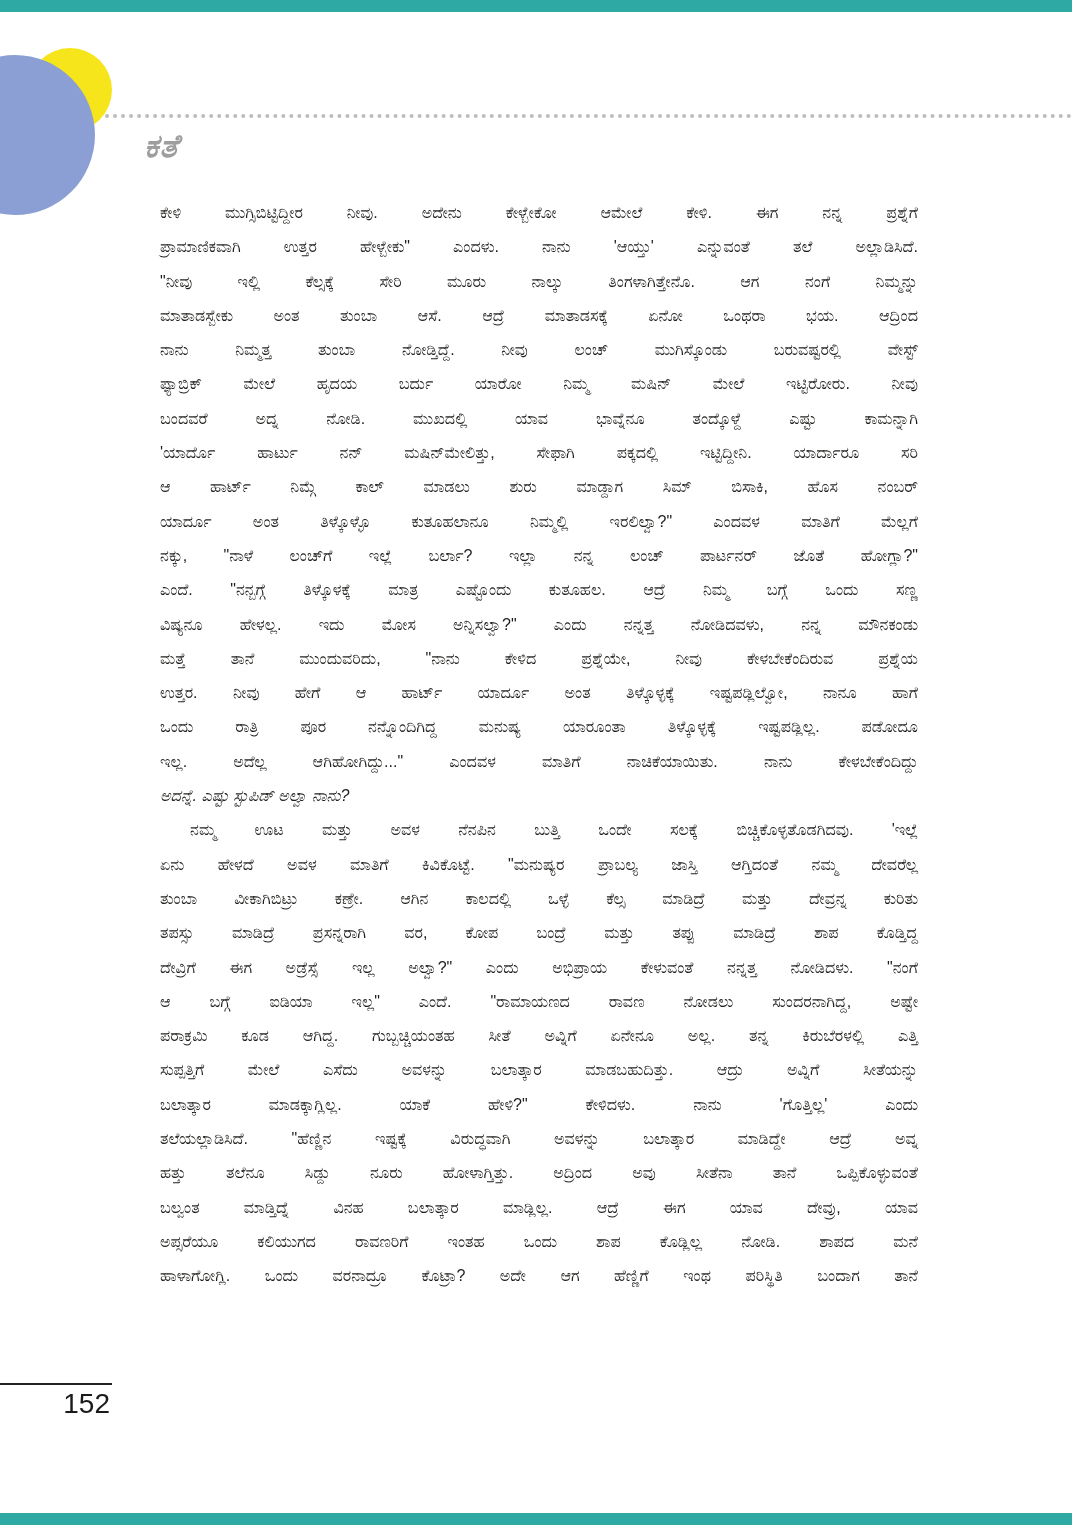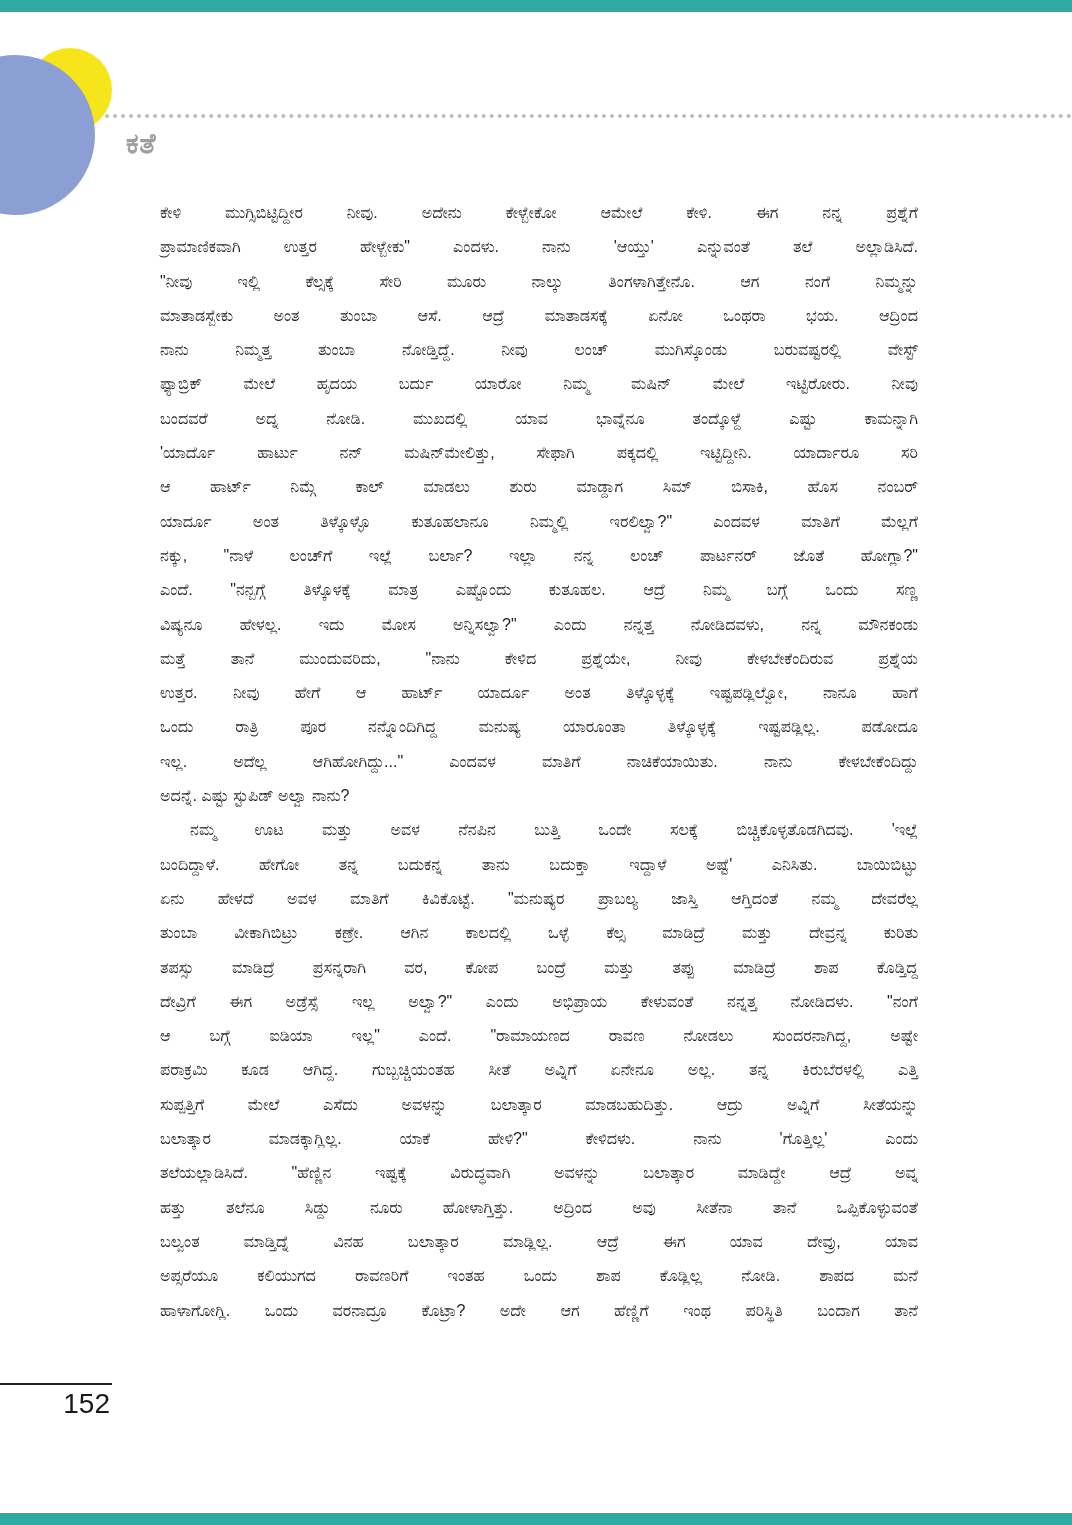--- a/index.html
+++ b/index.html
@@ -22,39 +22,39 @@
   .bar.top{top:0;}
   .bar.bottom{top:1513px;}
   .circle{position:absolute;border-radius:50%;}
   .circle.yellow{left:28px;top:48px;width:84px;height:84px;background:var(--circle-yellow);z-index:1;}
   .circle.blue{left:-65px;top:55px;width:160px;height:160px;background:var(--circle-blue);z-index:2;}
   .dotted{
     position:absolute;left:97px;top:114px;width:975px;height:0;
     border-top:4px dotted var(--dots-gray);z-index:0;
   }
   .label{
-    position:absolute;left:126px;top:128px;
-    font-size:28px;font-weight:bold;color:var(--label-gray);
-    letter-spacing:1px;z-index:3;
+    position:absolute;left:144px;top:128px;
+    font-size:32px;font-weight:bold;color:var(--label-gray);
+    letter-spacing:1px;z-index:3;font-style:italic;
   }
   .text-block{
     position:absolute;left:160px;top:196px;width:758px;
     color:var(--text-black);
     font-size:16px;line-height:34.3px;
   }
   .para{margin:0;}
   .line{
     width:100%;
     text-align:justify;
     text-align-last:justify;
     white-space:normal;
     height:34.3px;
     overflow:visible;
   }
-  .line.left{text-align:left;text-align-last:left;}
+  .line.left{text-align:left;text-align-last:left;font-style:italic;}
   .line.indent{text-indent:30px;}
   .footer-rule{
     position:absolute;left:0;top:1383px;width:112px;height:0;
     border-top:2px solid #222;
   }
   .pagenum{
     position:absolute;left:0;top:1388px;width:110px;
     text-align:right;padding-right:2px;
     font-size:28px;font-weight:normal;color:#1a1a1a;
   }
@@ -88,21 +88,20 @@
         <div class="line">ಎಂದೆ. "ನನ್ಬಗ್ಗೆ ತಿಳ್ಕೊಳಕ್ಕೆ ಮಾತ್ರ ಎಷ್ಟೊಂದು ಕುತೂಹಲ. ಆದ್ರೆ ನಿಮ್ಮ ಬಗ್ಗೆ ಒಂದು ಸಣ್ಣ</div>
         <div class="line">ವಿಷ್ಯನೂ ಹೇಳಲ್ಲ. ಇದು ಮೋಸ ಅನ್ನಿಸಲ್ವಾ?" ಎಂದು ನನ್ನತ್ತ ನೋಡಿದವಳು, ನನ್ನ ಮೌನಕಂಡು</div>
         <div class="line">ಮತ್ತೆ ತಾನೆ ಮುಂದುವರಿದು, "ನಾನು ಕೇಳಿದ ಪ್ರಶ್ನೆಯೇ, ನೀವು ಕೇಳಬೇಕೆಂದಿರುವ ಪ್ರಶ್ನೆಯ</div>
         <div class="line">ಉತ್ತರ. ನೀವು ಹೇಗೆ ಆ ಹಾರ್ಟ್ ಯಾರ್ದೂ ಅಂತ ತಿಳ್ಕೊಳ್ಳಕ್ಕೆ ಇಷ್ಟಪಡ್ಲಿಲ್ವೋ, ನಾನೂ ಹಾಗೆ</div>
         <div class="line">ಒಂದು ರಾತ್ರಿ ಪೂರ ನನ್ನೊಂದಿಗಿದ್ದ ಮನುಷ್ಯ ಯಾರೂಂತಾ ತಿಳ್ಕೊಳ್ಳಕ್ಕೆ ಇಷ್ಟಪಡ್ಲಿಲ್ಲ. ಪಡೋದೂ</div>
         <div class="line">ಇಲ್ಲ. ಅದೆಲ್ಲ ಆಗಿಹೋಗಿದ್ದು..." ಎಂದವಳ ಮಾತಿಗೆ ನಾಚಿಕೆಯಾಯಿತು. ನಾನು ಕೇಳಬೇಕೆಂದಿದ್ದು</div>
         <div class="line left">ಅದನ್ನೆ. ಎಷ್ಟು ಸ್ಟುಪಿಡ್ ಅಲ್ವಾ ನಾನು?</div>
       </div>
       <div class="para">
         <div class="line indent">ನಮ್ಮ ಊಟ ಮತ್ತು ಅವಳ ನೆನಪಿನ ಬುತ್ತಿ ಒಂದೇ ಸಲಕ್ಕೆ ಬಿಚ್ಚಿಕೊಳ್ಳತೊಡಗಿದವು. 'ಇಲ್ಲೆ</div>
-        <div class="line">ಬಂದಿದ್ದಾಳೆ. ಹೇಗೋ ತನ್ನ ಬದುಕನ್ನ ತಾನು ಬದುಕ್ತಾ ಇದ್ದಾಳೆ ಅಷ್ಟೆ' ಎನಿಸಿತು. ಬಾಯಿಬಿಟ್ಟು</div>
         <div class="line">ಏನು ಹೇಳದೆ ಅವಳ ಮಾತಿಗೆ ಕಿವಿಕೊಟ್ಟೆ. "ಮನುಷ್ಯರ ಪ್ರಾಬಲ್ಯ ಜಾಸ್ತಿ ಆಗ್ತಿದಂತೆ ನಮ್ಮ ದೇವರೆಲ್ಲ</div>
         <div class="line">ತುಂಬಾ ವೀಕಾಗಿಬಿಟ್ರು ಕಣ್ರೇ. ಆಗಿನ ಕಾಲದಲ್ಲಿ ಒಳ್ಳೆ ಕೆಲ್ಸ ಮಾಡಿದ್ರೆ ಮತ್ತು ದೇವ್ರನ್ನ ಕುರಿತು</div>
         <div class="line">ತಪಸ್ಸು ಮಾಡಿದ್ರೆ ಪ್ರಸನ್ನರಾಗಿ ವರ, ಕೋಪ ಬಂದ್ರೆ ಮತ್ತು ತಪ್ಪು ಮಾಡಿದ್ರೆ ಶಾಪ ಕೊಡ್ತಿದ್ದ</div>
         <div class="line">ದೇವ್ರಿಗೆ ಈಗ ಅಡ್ರೆಸ್ಸೆ ಇಲ್ಲ ಅಲ್ವಾ?" ಎಂದು ಅಭಿಪ್ರಾಯ ಕೇಳುವಂತೆ ನನ್ನತ್ತ ನೋಡಿದಳು. "ನಂಗೆ</div>
         <div class="line">ಆ ಬಗ್ಗೆ ಐಡಿಯಾ ಇಲ್ಲ" ಎಂದೆ. "ರಾಮಾಯಣದ ರಾವಣ ನೋಡಲು ಸುಂದರನಾಗಿದ್ದ, ಅಷ್ಟೇ</div>
         <div class="line">ಪರಾಕ್ರಮಿ ಕೂಡ ಆಗಿದ್ದ. ಗುಬ್ಬಚ್ಚಿಯಂತಹ ಸೀತೆ ಅವ್ನಿಗೆ ಏನೇನೂ ಅಲ್ಲ. ತನ್ನ ಕಿರುಬೆರಳಲ್ಲಿ ಎತ್ತಿ</div>
         <div class="line">ಸುಪ್ಪತ್ತಿಗೆ ಮೇಲೆ ಎಸೆದು ಅವಳನ್ನು ಬಲಾತ್ಕಾರ ಮಾಡಬಹುದಿತ್ತು. ಆದ್ರು ಅವ್ನಿಗೆ ಸೀತೆಯನ್ನು</div>
         <div class="line">ಬಲಾತ್ಕಾರ ಮಾಡಕ್ಕಾಗ್ಲಿಲ್ಲ. ಯಾಕೆ ಹೇಳಿ?" ಕೇಳಿದಳು. ನಾನು 'ಗೊತ್ತಿಲ್ಲ' ಎಂದು</div>
         <div class="line">ತಲೆಯಲ್ಲಾಡಿಸಿದೆ. "ಹೆಣ್ಣಿನ ಇಷ್ಟಕ್ಕೆ ವಿರುದ್ಧವಾಗಿ ಅವಳನ್ನು ಬಲಾತ್ಕಾರ ಮಾಡಿದ್ದೇ ಆದ್ರೆ ಅವ್ನ</div>
         <div class="line">ಹತ್ತು ತಲೆನೂ ಸಿಡ್ದು ನೂರು ಹೋಳಾಗ್ತಿತ್ತು. ಅದ್ರಿಂದ ಅವು ಸೀತೆನಾ ತಾನೆ ಒಪ್ಪಿಕೊಳ್ಳುವಂತೆ</div>

